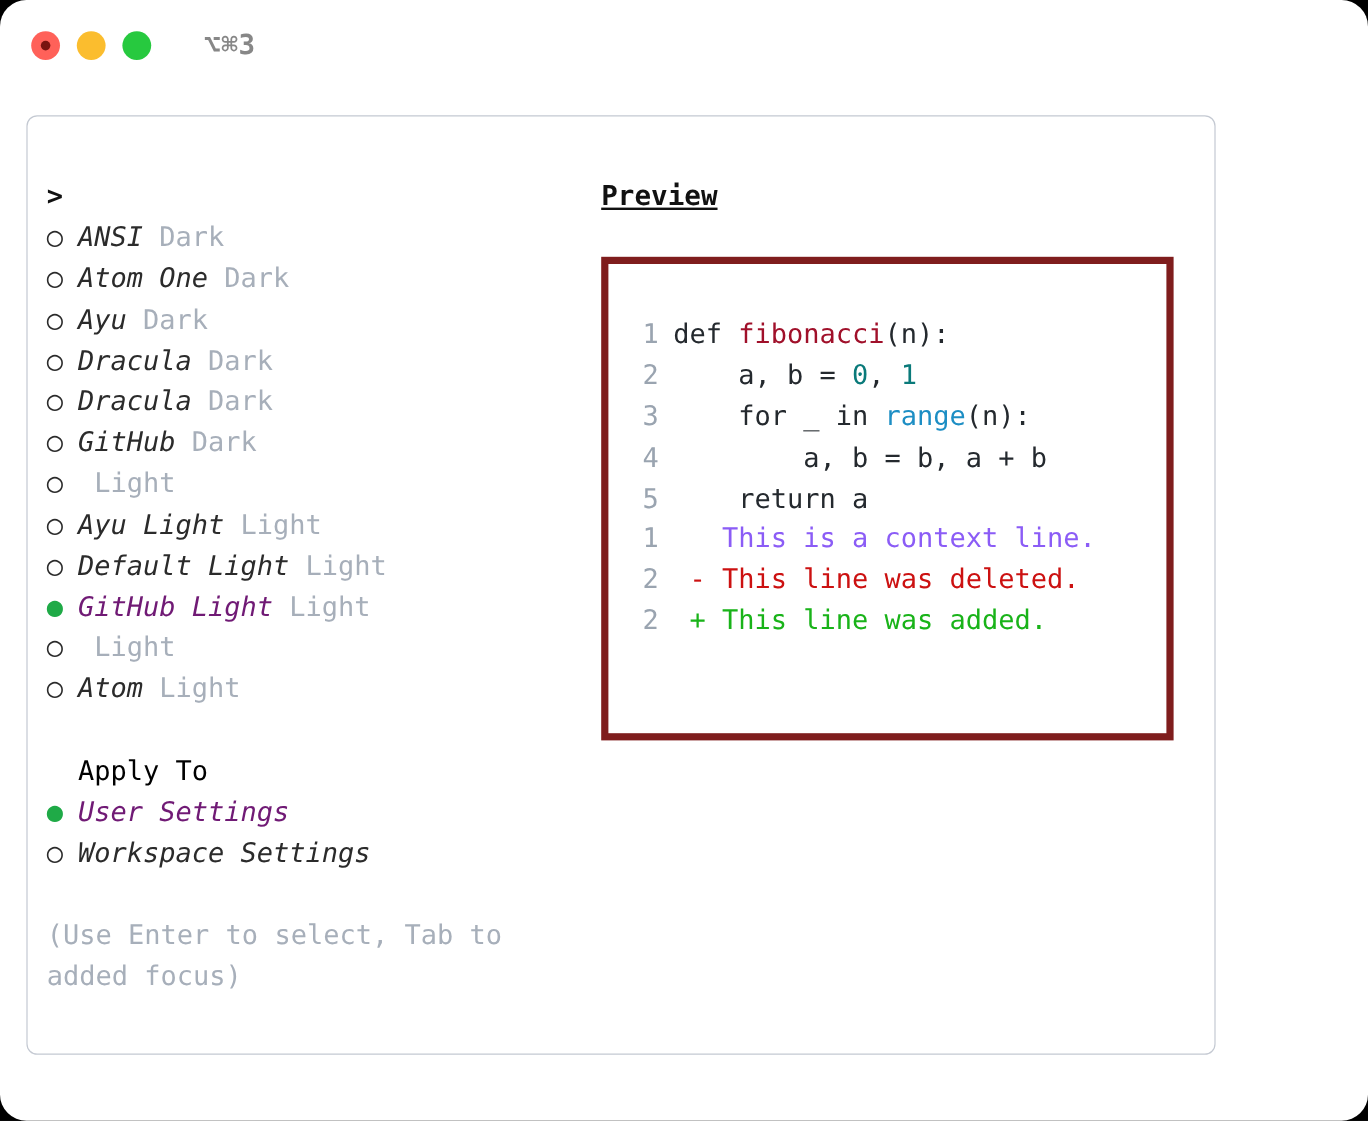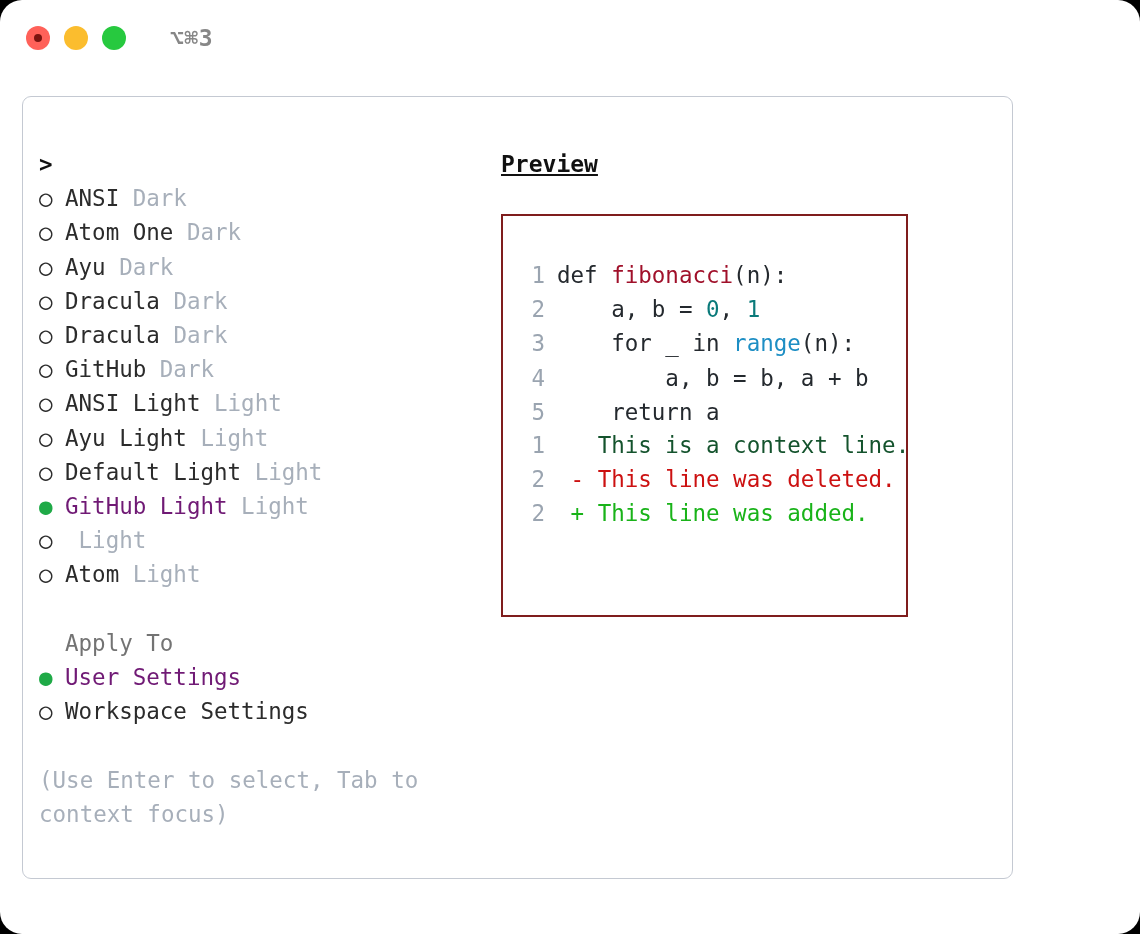--- a/index.html
+++ b/index.html
@@ -113,30 +113,30 @@
   .bullet.sel { color: #1faa47; }
 
   .header-row {
     font-weight: 700;
     color: #111111;
     font-size: 23px;
     line-height: 34.2px;
   }
   .header-row .bullet { color: #111111; font-weight: 700; }
 
-  .theme-name { color: #2b2b2b; }
+  .theme-name { color: #2b2b2b; font-style: italic; }
   .theme-name.sel { color: #701a75; }
   .theme-tag { color: #a7afba; }
 
   .spacer-sm { height: 34px; }
   .spacer-hint { height: 33px; }
 
   .apply-title {
     margin-left: 26px;
-    color: #737373;
+    color: #000000;
     font-size: 22.5px;
     line-height: 34.2px;
   }
 
   .hint {
     margin-top: 2px;
     color: #a7afba;
     font-size: 22.5px;
     line-height: 34.2px;
     width: 400px;
@@ -152,23 +152,23 @@
   }
   .preview-title {
     font-size: 23px;
     font-weight: 700;
     color: #111111;
     line-height: 34px;
     margin-bottom: 33px;
     text-decoration: underline;
   }
   .preview-box {
-    width: 407px;
+    width: 477px;
     height: 403px;
-    border: 2px solid #7f1d1d;
+    border: 6px solid #7f1d1d;
     box-sizing: border-box;
     background: #ffffff;
     position: relative;
   }
   .code {
     position: absolute;
     left: 18px;
     top: 42px;
     font-size: 22.5px;
     line-height: 34.2px;
@@ -188,21 +188,21 @@
   .tok-kw    { color: #1d8ec4; text-align: center; }
 
   .diff {
     position: absolute;
     left: 18px;
     top: 212px;
     font-size: 22.5px;
     line-height: 34.2px;
     white-space: pre;
   }
-  .d-ctx { color: #14532d; }
+  .d-ctx { color: #8b5cf6; }
   .d-del { color: #cc1111; }
   .d-add { color: #19b319; }
 </style>
 </head>
 <body>
 
 <div class="window">
 
   <div class="titlebar">
     <div class="lights">
@@ -222,40 +222,40 @@
           <span class="bullet">&gt;</span>
         </div>
 
         <div id="theme-items">
             <div class="row"><span class="bullet">○</span><span class="theme-name">ANSI</span><span> </span><span class="theme-tag">Dark</span></div>
             <div class="row"><span class="bullet">○</span><span class="theme-name">Atom One</span><span> </span><span class="theme-tag">Dark</span></div>
             <div class="row"><span class="bullet">○</span><span class="theme-name">Ayu</span><span> </span><span class="theme-tag">Dark</span></div>
             <div class="row"><span class="bullet">○</span><span class="theme-name">Dracula</span><span> </span><span class="theme-tag">Dark</span></div>
             <div class="row"><span class="bullet">○</span><span class="theme-name">Dracula</span><span> </span><span class="theme-tag">Dark</span></div>
             <div class="row"><span class="bullet">○</span><span class="theme-name">GitHub</span><span> </span><span class="theme-tag">Dark</span></div>
-            <div class="row"><span class="bullet">○</span><span class="theme-name">ANSI Light</span><span> </span><span class="theme-tag">Light</span></div>
+            <div class="row"><span class="bullet">○</span><span> </span><span class="theme-tag">Light</span></div>
             <div class="row"><span class="bullet">○</span><span class="theme-name">Ayu Light</span><span> </span><span class="theme-tag">Light</span></div>
             <div class="row"><span class="bullet">○</span><span class="theme-name">Default Light</span><span> </span><span class="theme-tag">Light</span></div>
             <div class="row"><span class="bullet sel">●</span><span class="theme-name sel">GitHub Light</span><span> </span><span class="theme-tag">Light</span></div>
             <div class="row"><span class="bullet">○</span><span> </span><span class="theme-tag">Light</span></div>
             <div class="row"><span class="bullet">○</span><span class="theme-name">Atom</span><span> </span><span class="theme-tag">Light</span></div>
           </div>
 
         <div class="spacer-sm"></div>
 
         <div class="apply-title">Apply To</div>
 
         <div id="apply-items">
             <div class="row"><span class="bullet sel">●</span><span class="theme-name sel">User Settings</span></div>
             <div class="row"><span class="bullet">○</span><span class="theme-name">Workspace Settings</span></div>
           </div>
 
         <div class="spacer-hint"></div>
 
-        <div class="hint">(Use Enter to select, Tab to context focus)</div>
+        <div class="hint">(Use Enter to select, Tab to added focus)</div>
       </div>
 
       <div class="right-col">
         <div class="preview-title">Preview</div>
 
         <div class="preview-box">
           <div class="code" id="code-block"><span class="cline"><span class="lnum">1</span><span class="tok-plain">def </span><span class="tok-fn">fibonacci</span><span class="tok-plain">(n):</span></span><span class="cline"><span class="lnum">2</span><span class="tok-plain">    a, b = </span><span class="tok-num">0</span><span class="tok-plain">, </span><span class="tok-num">1</span></span><span class="cline"><span class="lnum">3</span><span class="tok-plain">    for _ in </span><span class="tok-kw">range</span><span class="tok-plain">(n):</span></span><span class="cline"><span class="lnum">4</span><span class="tok-plain">        a, b = b, a + b</span></span><span class="cline"><span class="lnum">5</span><span class="tok-plain">    return a</span></span></div>
           <div class="diff" id="diff-block"><span class="cline"><span class="lnum">1</span><span class="d-ctx">   </span><span class="d-ctx">This is a context line.</span></span><span class="cline"><span class="lnum">2</span><span class="d-del"> - </span><span class="d-del">This line was deleted.</span></span><span class="cline"><span class="lnum">2</span><span class="d-add"> + </span><span class="d-add">This line was added.</span></span></div>
         </div>
       </div>

